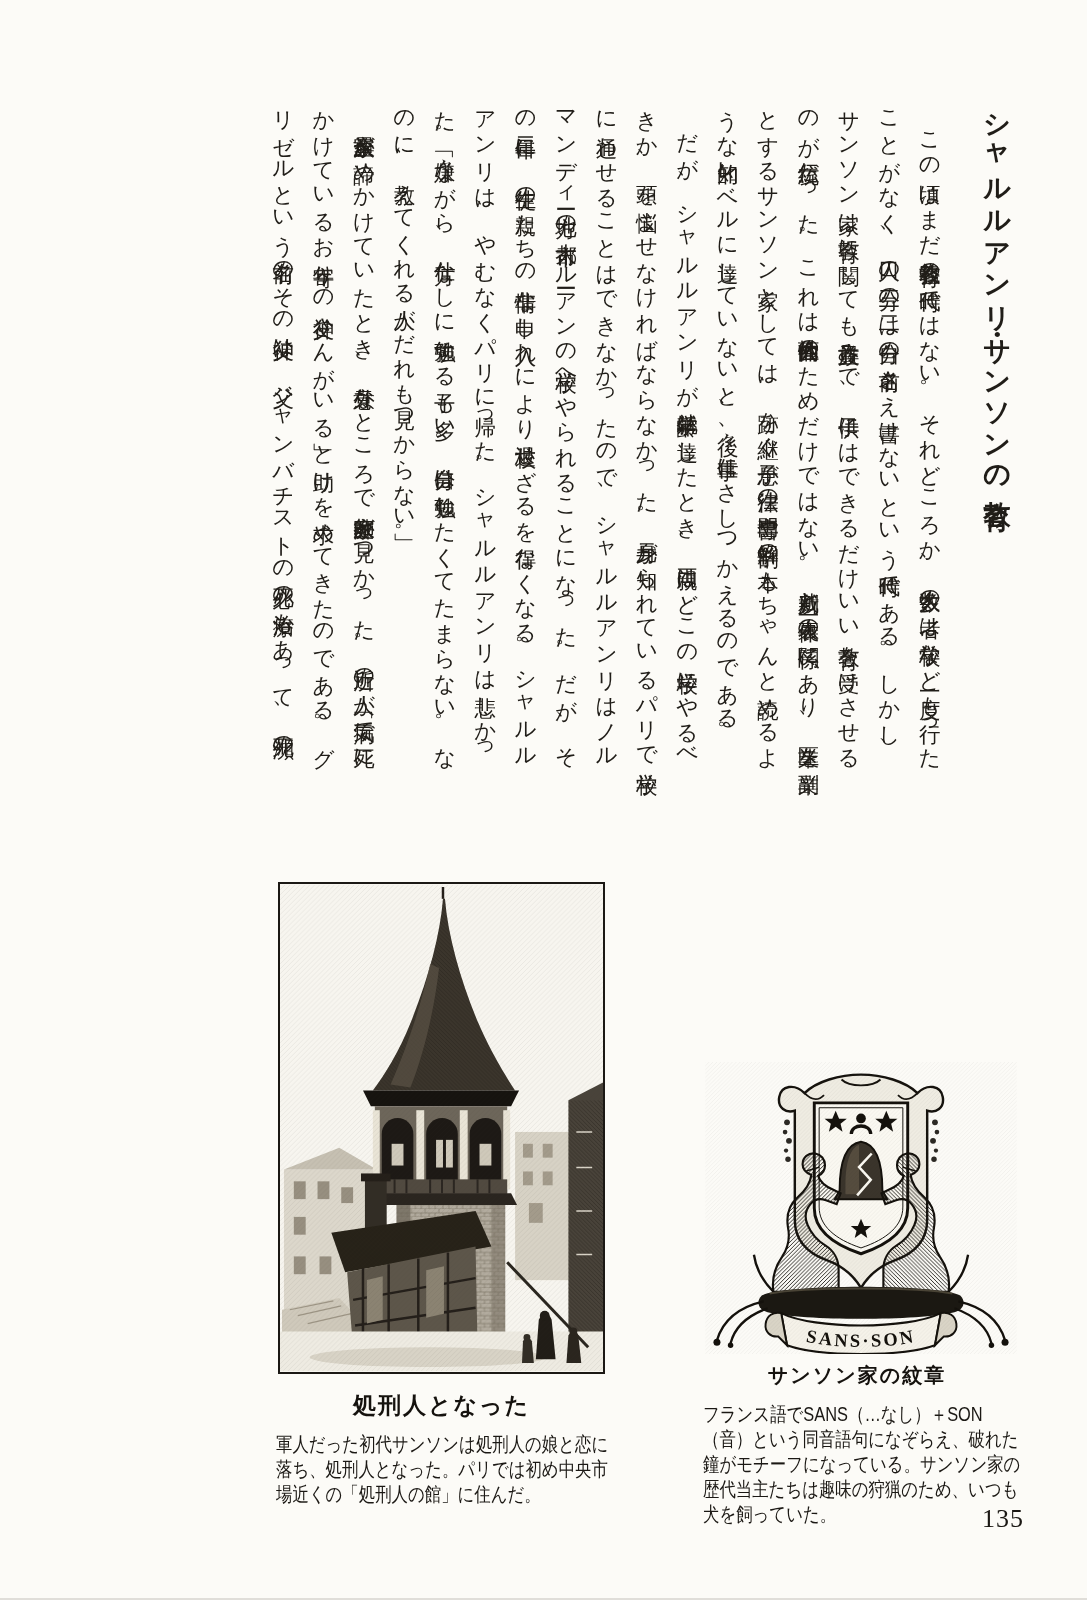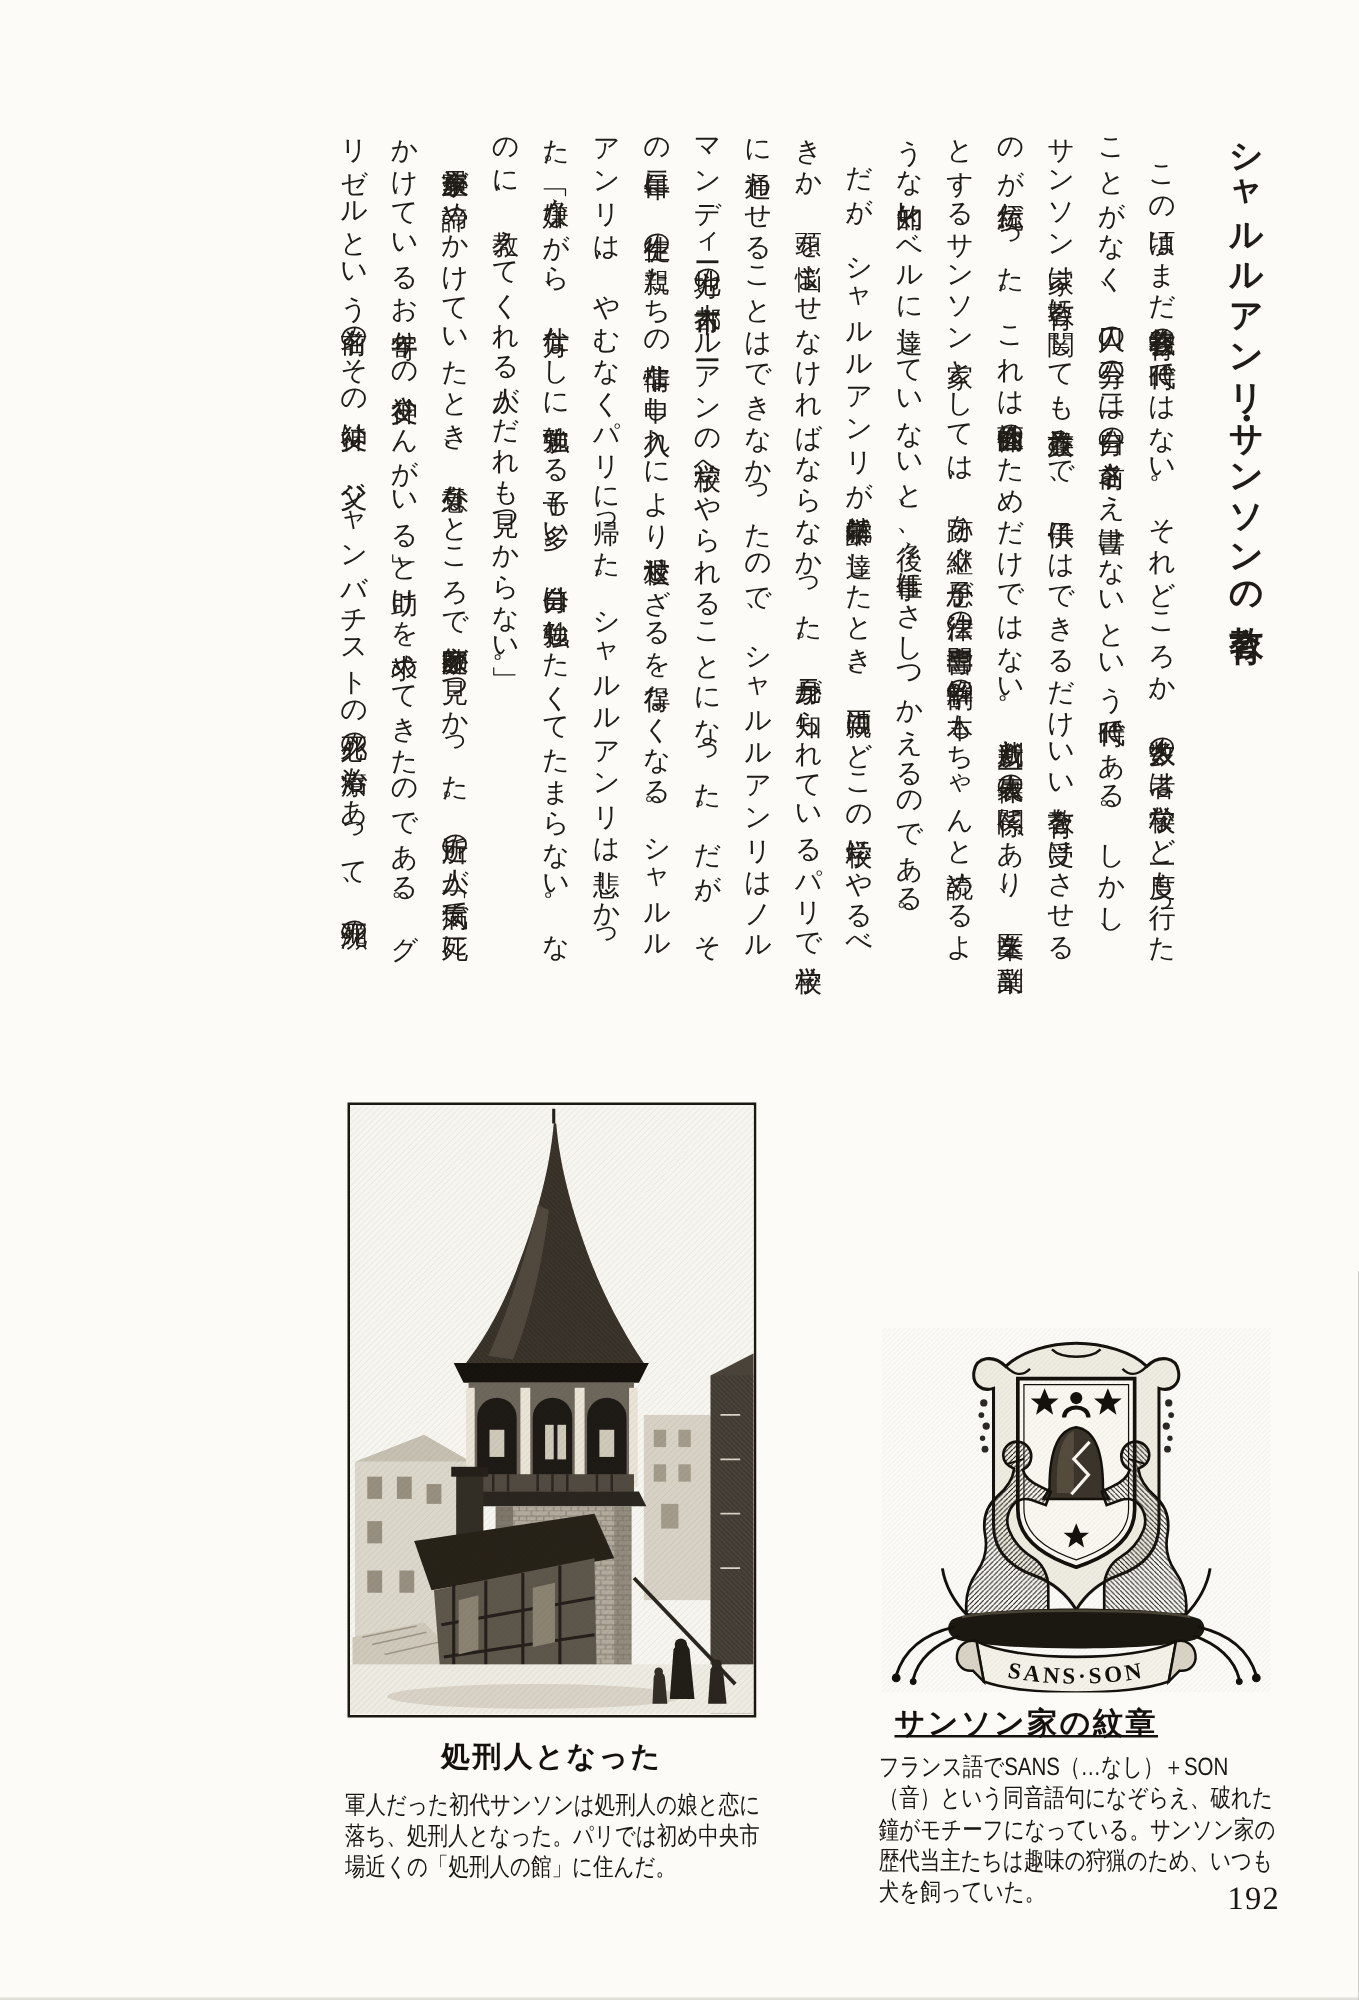--- a/index.html
+++ b/index.html
@@ -32,21 +32,21 @@
   .fig-crest{
     position:absolute; left:705px; top:1062px; width:312px; height:292px;
   }
   .fig-crest svg{display:block; width:100%; height:100%;}
   .cap-title{
     position:absolute; text-align:center; font-weight:bold;
     font-family:"Liberation Serif","DejaVu Serif",serif;
     color:#15120e; letter-spacing:2px;
   }
   .cap-title.house{left:278px; top:1390px; width:327px; font-size:23px;}
-  .cap-title.crest{left:660px; top:1362px; width:322px; font-size:24px;text-decoration:underline;}
+  .cap-title.crest{left:696px; top:1362px; width:322px; font-size:20px;}
   .cap-text{
     position:absolute;
     font-family:"Liberation Sans","DejaVu Sans",sans-serif;
     font-size:20px; line-height:1.25; color:#1b1814;
     transform:scaleX(0.82); transform-origin:0 0;
     letter-spacing:0px;
   }
   .cap-text.house{left:276px; top:1432px; width:410px;}
   .cap-text.crest{left:703px; top:1402px; width:394px;}
   .page-number{
@@ -247,15 +247,15 @@
       <path id="bannercurve" d="M88 283 C124 296 196 296 232 283" fill="none"></path>
       <text font-size="19" font-weight="bold" letter-spacing="2.5" fill="#14110c" font-family="Liberation Serif, DejaVu Serif, serif">
         <textPath href="#bannercurve" startOffset="50%" text-anchor="middle">SANS·SON</textPath>
       </text>
       <rect width="320" height="300" fill="url(#dogHatch)" opacity="0.05"></rect>
     </svg>
   </div>
   <div class="cap-title crest">サンソン家の紋章</div>
   <div class="cap-text crest">フランス語でSANS（…なし）＋SON（音）という同音語句になぞらえ、破れた鐘がモチーフになっている。サンソン家の歴代当主たちは趣味の狩猟のため、いつも犬を飼っていた。</div>
 
-  <div class="page-number">192</div>
+  <div class="page-number">135</div>
   <div class="scan-edge"></div>
 </div>
 
 </body></html>

